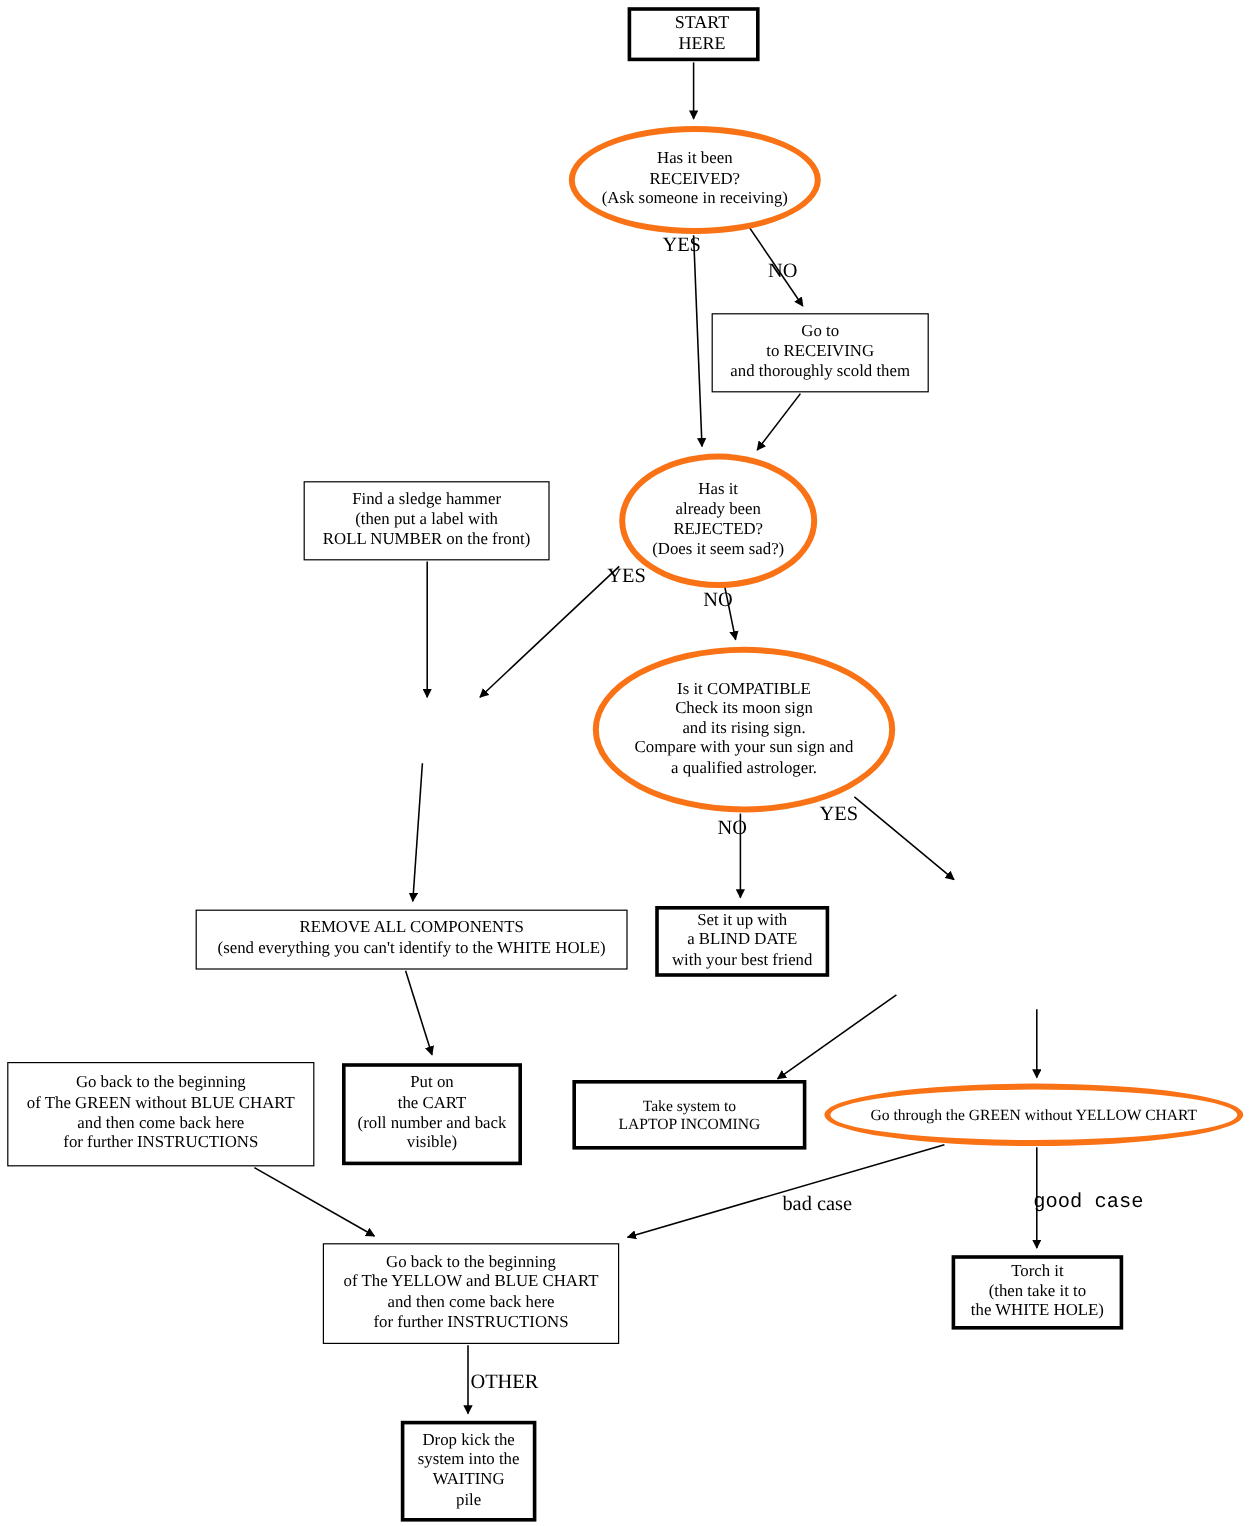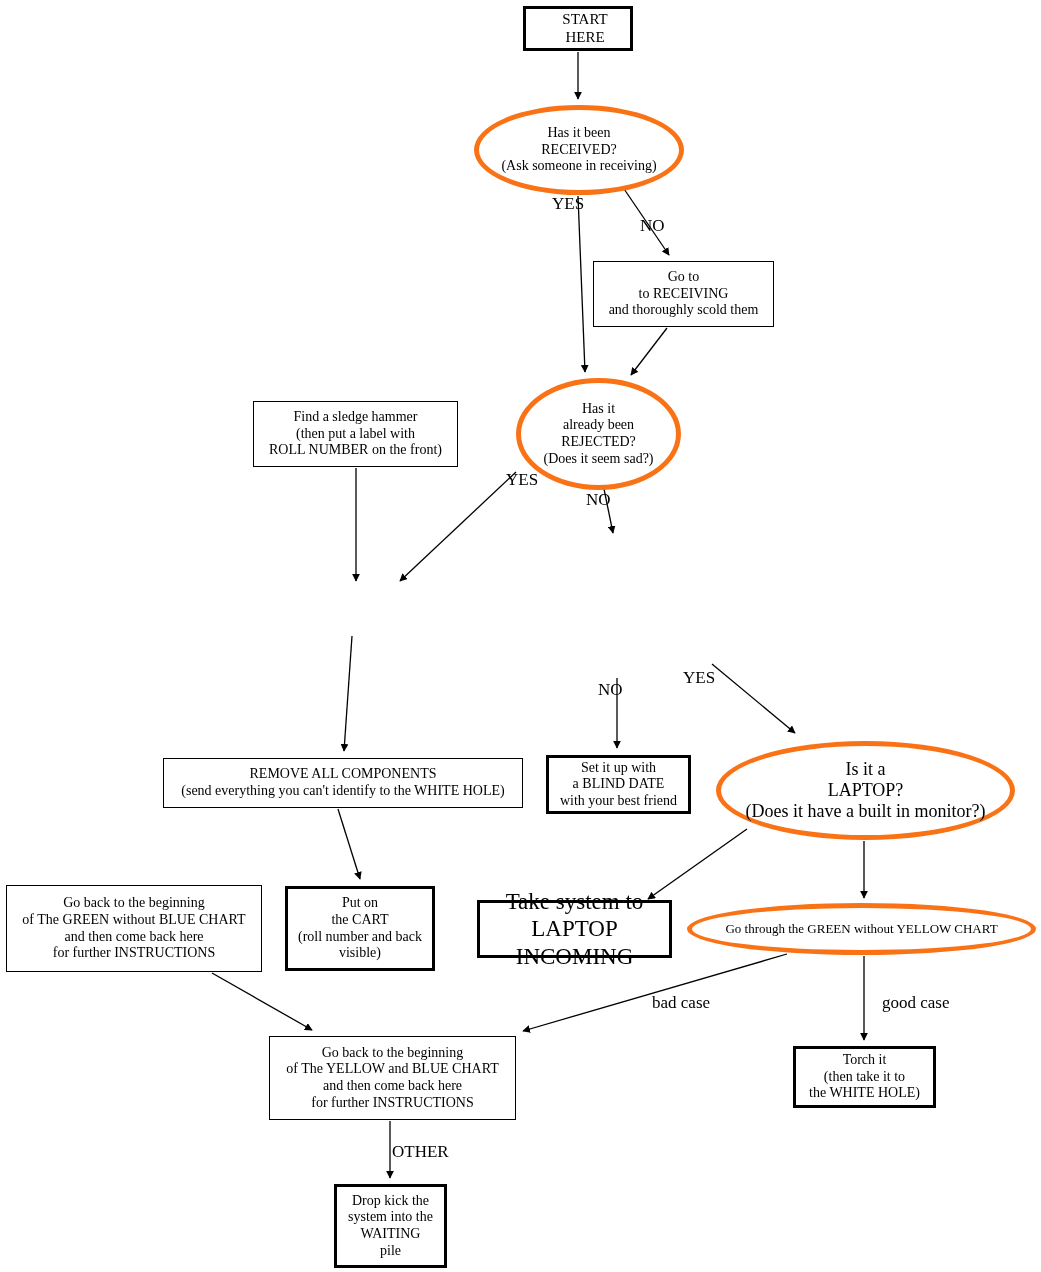--- a/index.html
+++ b/index.html
@@ -47,21 +47,21 @@
   }
   .ellipse {
     border: 5px solid #f97316;
     border-radius: 50%;
     text-align: center;
   }
   .fs-13 { font-size: 13px; }
   .fs-14 { font-size: 14px; }
   .fs-15 { font-size: 15px; padding-left: 14px; }
   .fs-18 { font-size: 18px; }
-  .fs-19 { font-size: 23px; }
+  .fs-19 { font-size: 13px; }
   .edge-label {
     position: absolute;
     font-family: "Liberation Serif", "DejaVu Serif", serif;
     font-size: 17px;
     color: #000000;
     white-space: nowrap;
     background: transparent;
   }
 </style>
 </head>
@@ -136,37 +136,39 @@
 (Does it seem sad?)</span>
   </div>
 
   <div class="node box fs-14" style="left:253px; top:401px; width:205px; height:66px;">
     <span class="txt">Find a sledge hammer
 (then put a label with
 ROLL NUMBER on the front)</span>
   </div>
 
 
+  <div class="node ellipse fs-14" style="left:494px; top:539px; width:252px; height:138px;">
+    <span class="txt">Is it COMPATIBLE
+Check its moon sign
+and its rising sign.
+Compare with your sun sign and
+a qualified astrologer.</span>
+  </div>
 
   <div class="node box fs-14" style="left:163px; top:758px; width:360px; height:50px;">
     <span class="txt">REMOVE ALL COMPONENTS
 (send everything you can't identify to the WHITE HOLE)</span>
   </div>
 
   <div class="node box-thick fs-14" style="left:546px; top:755px; width:145px; height:59px;">
     <span class="txt">Set it up with
 a BLIND DATE
 with your best friend</span>
   </div>
 
-  <div class="node ellipse fs-18" style="left:716px; top:741px; width:299px; height:99px;">
-    <span class="txt">Is it a
-LAPTOP?
-(Does it have a built in monitor?)</span>
-  </div>
 
   <div class="node box fs-14" style="left:6px; top:885px; width:256px; height:87px;">
     <span class="txt">Go back to the beginning
 of The GREEN without BLUE CHART
 and then come back here
 for further INSTRUCTIONS</span>
   </div>
 
   <div class="node box-thick fs-14" style="left:285px; top:886px; width:150px; height:85px;">
     <span class="txt">Put on
@@ -211,17 +213,17 @@
   <div class="edge-label" style="left:506px; top:470px;">YES</div>
 
   <div class="edge-label" style="left:586px; top:490px;">NO</div>
 
   <div class="edge-label" style="left:598px; top:680px;">NO</div>
 
   <div class="edge-label" style="left:683px; top:668px;">YES</div>
 
   <div class="edge-label" style="left:652px; top:993px;">bad case</div>
 
-  <div class="edge-label" style="left:882px; top:993px;">good case</div>
+  <div class="edge-label" style="left:861px; top:993px;font-family:Liberation Mono, monospace;">good case</div>
 
   <div class="edge-label" style="left:392px; top:1142px;">OTHER</div>
 
 </div>
 
 </body></html>

